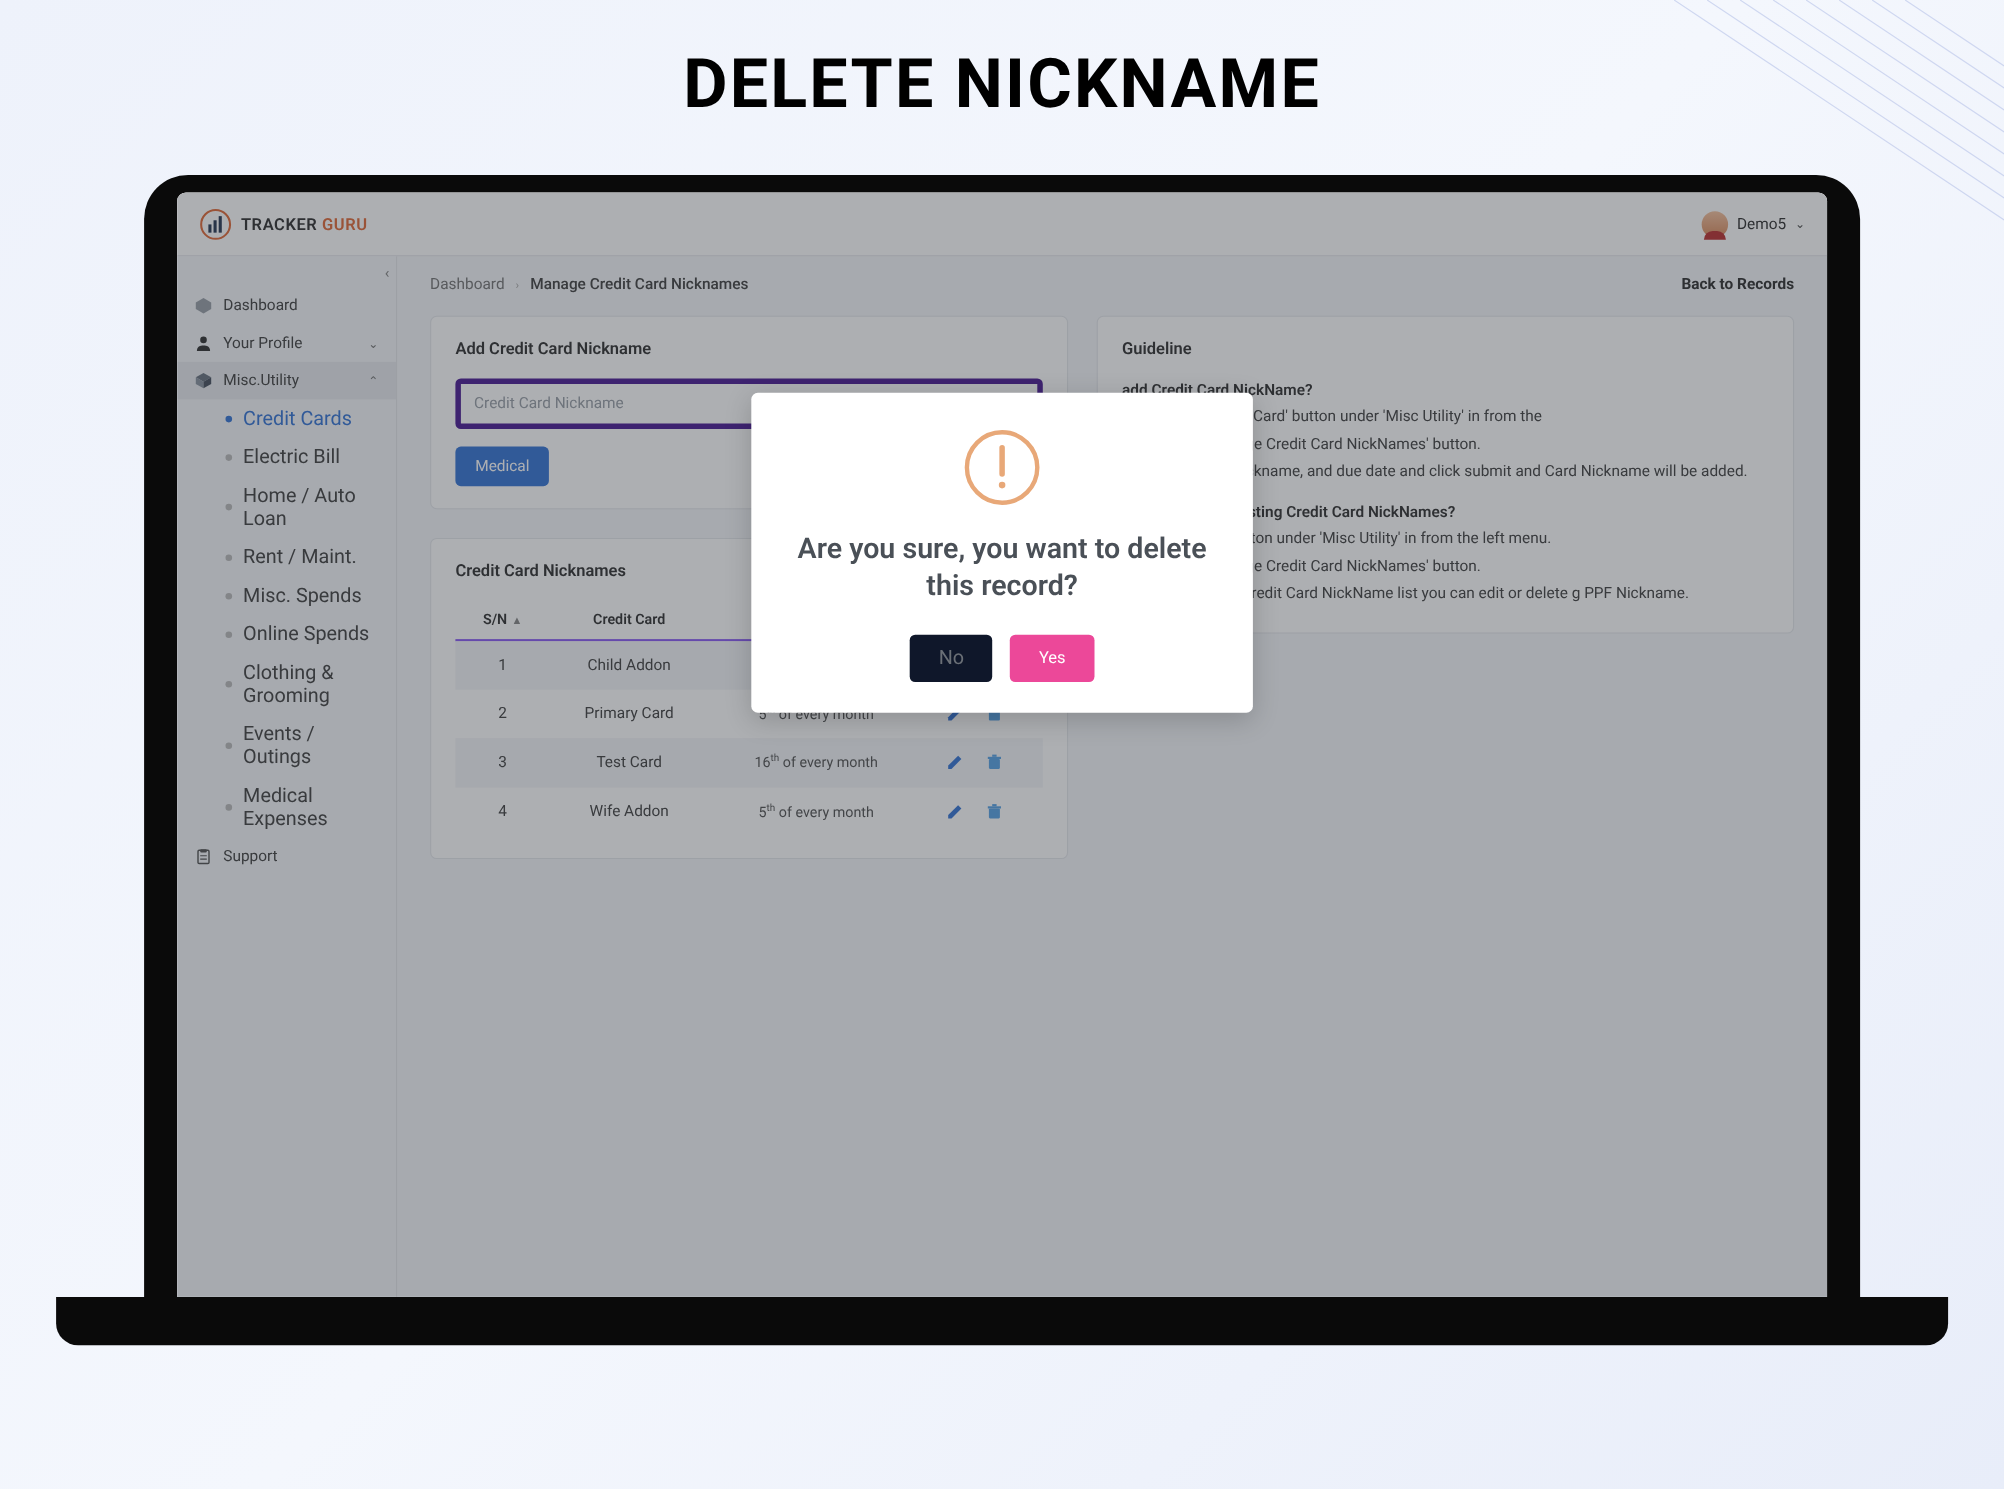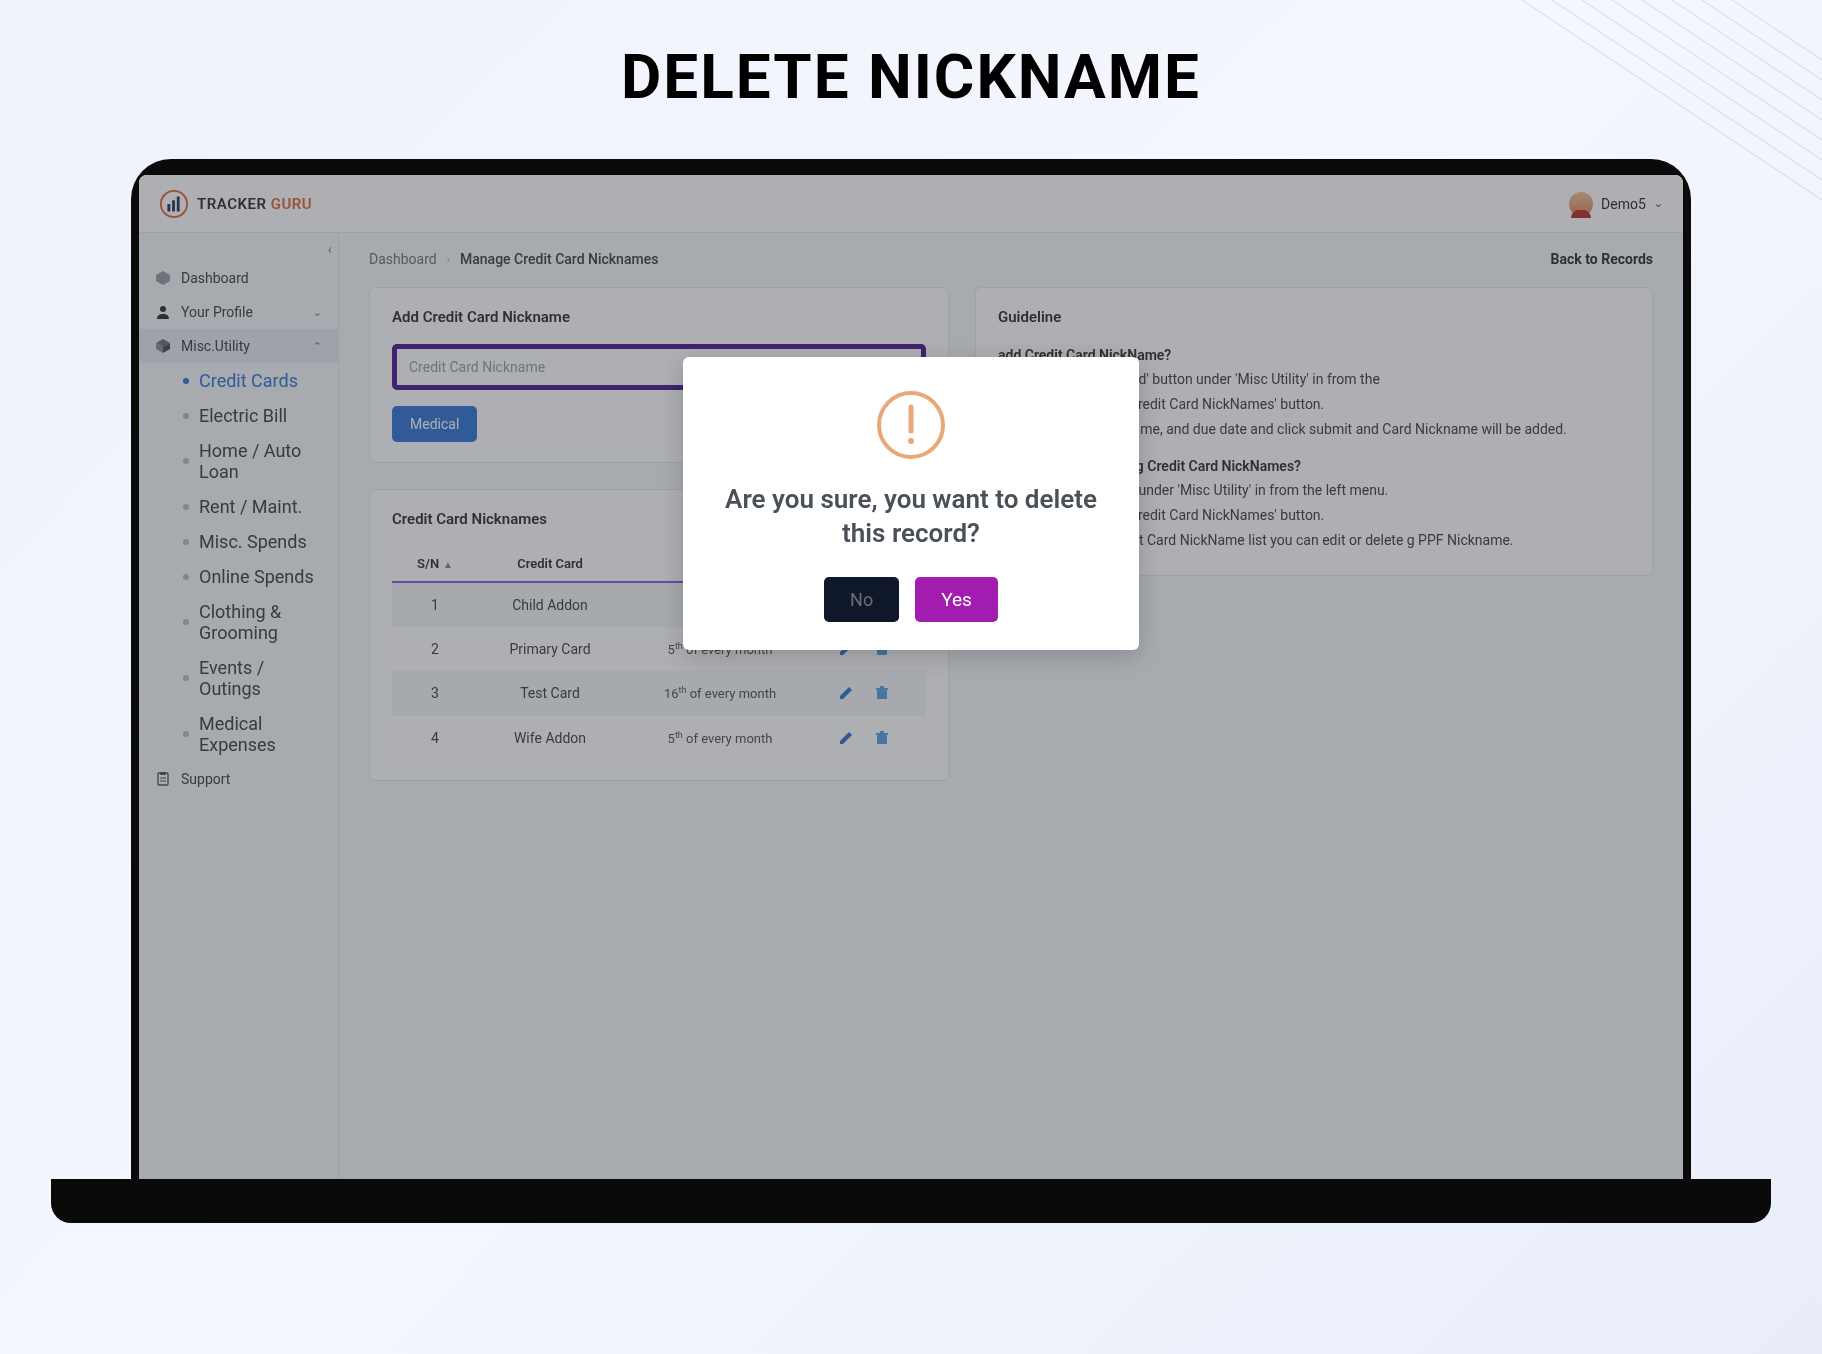--- a/index.html
+++ b/index.html
@@ -1,20 +1,20 @@
 <!DOCTYPE html>
 <html><head>
 <meta charset="utf-8">
 <style>
 * { margin: 0; padding: 0; box-sizing: border-box; font-family: -apple-system, BlinkMacSystemFont, "Segoe UI", Roboto, sans-serif; }
 body { background: linear-gradient(135deg, #eef2fb 0%, #f4f7fd 50%, #e8edf9 100%); width: 1822px; height: 1354px; overflow: hidden; position: relative; }
 .bg-lines { position: absolute; top: 0; right: 0; width: 400px; height: 300px; opacity: 0.3; pointer-events: none; }
 .page-title { text-align: center; font-size: 62px; font-weight: 700; letter-spacing: 2px; padding: 40px 0 46px; color: #000; }
 .laptop-frame { margin: 0 auto; width: 1560px; position: relative; }
-.laptop-screen { background: #0a0a0a; border-radius: 40px 40px 0 0; padding: 16px 8px 0; height: 1020px; }
+.laptop-screen { background: #0a0a0a; border-radius: 40px 40px 0 0; padding: 16px 30px 0; height: 1020px; }
 .laptop-inner { background: #f5f7fa; border-radius: 8px 8px 0 0; height: 100%; overflow: hidden; position: relative; }
 .laptop-base { background: #0a0a0a; height: 44px; width: 1720px; margin-left: -80px; border-radius: 0 0 20px 20px; }
 .app-header { background: #fff; height: 58px; display: flex; align-items: center; padding: 0 20px; border-bottom: 1px solid #e5e7eb; }
 .logo { display: flex; align-items: center; gap: 8px; }
 .logo-icon { width: 30px; height: 30px; }
 .logo-text-a { font-size: 15px; font-weight: 600; color: #333; letter-spacing: 0.5px; }
 .logo-text-b { font-size: 15px; font-weight: 600; color: #e16b3a; letter-spacing: 0.5px; }
 .user-menu { margin-left: auto; display: flex; align-items: center; gap: 8px; cursor: pointer; }
 .avatar { width: 24px; height: 24px; border-radius: 50%; background: linear-gradient(#f4c2a0, #d98b5e); position: relative; }
 .avatar::after { content:""; position:absolute; bottom:-2px; left:2px; width:20px; height:8px; background:#b33; border-radius: 8px 8px 0 0; }
@@ -61,21 +61,21 @@
 .action-icon { width: 16px; height: 16px; cursor: pointer; color: #3876d6; }
 .delete-icon { color: #5aa4e6; }
 .guideline-q { font-size: 14px; font-weight: 600; color: #333; margin: 21px 0 6px; }
 .guideline-step { font-size: 14px; color: #444; margin: 4px 0; line-height: 1.5; }
 .dim-overlay { position: absolute; inset: 0; background: rgba(40,45,52,0.38); z-index: 5; }
 .modal { position: absolute; top: 182px; left: 50%; transform: translateX(-50%); width: 456px; background: #fff; border-radius: 6px; padding: 32px 28px 28px; z-index: 10; text-align: center; box-shadow: 0 6px 24px rgba(0,0,0,0.18); }
 .modal-icon { width: 72px; height: 72px; margin: 0 auto 18px; }
 .modal-text { font-size: 26px; font-weight: 600; color: #4a5057; line-height: 1.3; margin-bottom: 26px; }
 .modal-btns { display: flex; justify-content: center; gap: 16px; }
 .btn-no { background: #0f172a; color: #6a6f76; border: none; border-radius: 5px; padding: 11px 26px; font-size: 18px; cursor: pointer; }
-.btn-yes { background: #a21caf; color: #fff; border: none; border-radius: 5px; padding: 11px 26px; font-size: 19px; cursor: pointer; text-align: center; }
+.btn-yes { background: #ec4899; color: #fff; border: none; border-radius: 5px; padding: 11px 26px; font-size: 15px; cursor: pointer; text-align: center; }
 </style>
 </head>
 <body>
 
 <svg class="bg-lines" viewBox="0 0 400 300">
   <g stroke="#7a8fd4" stroke-width="1" fill="none">
     <line x1="100" y1="0" x2="400" y2="200"></line>
       <line x1="130" y1="0" x2="400" y2="180"></line>
     <line x1="160" y1="0" x2="400" y2="160"></line>
       <line x1="190" y1="0" x2="400" y2="140"></line>

